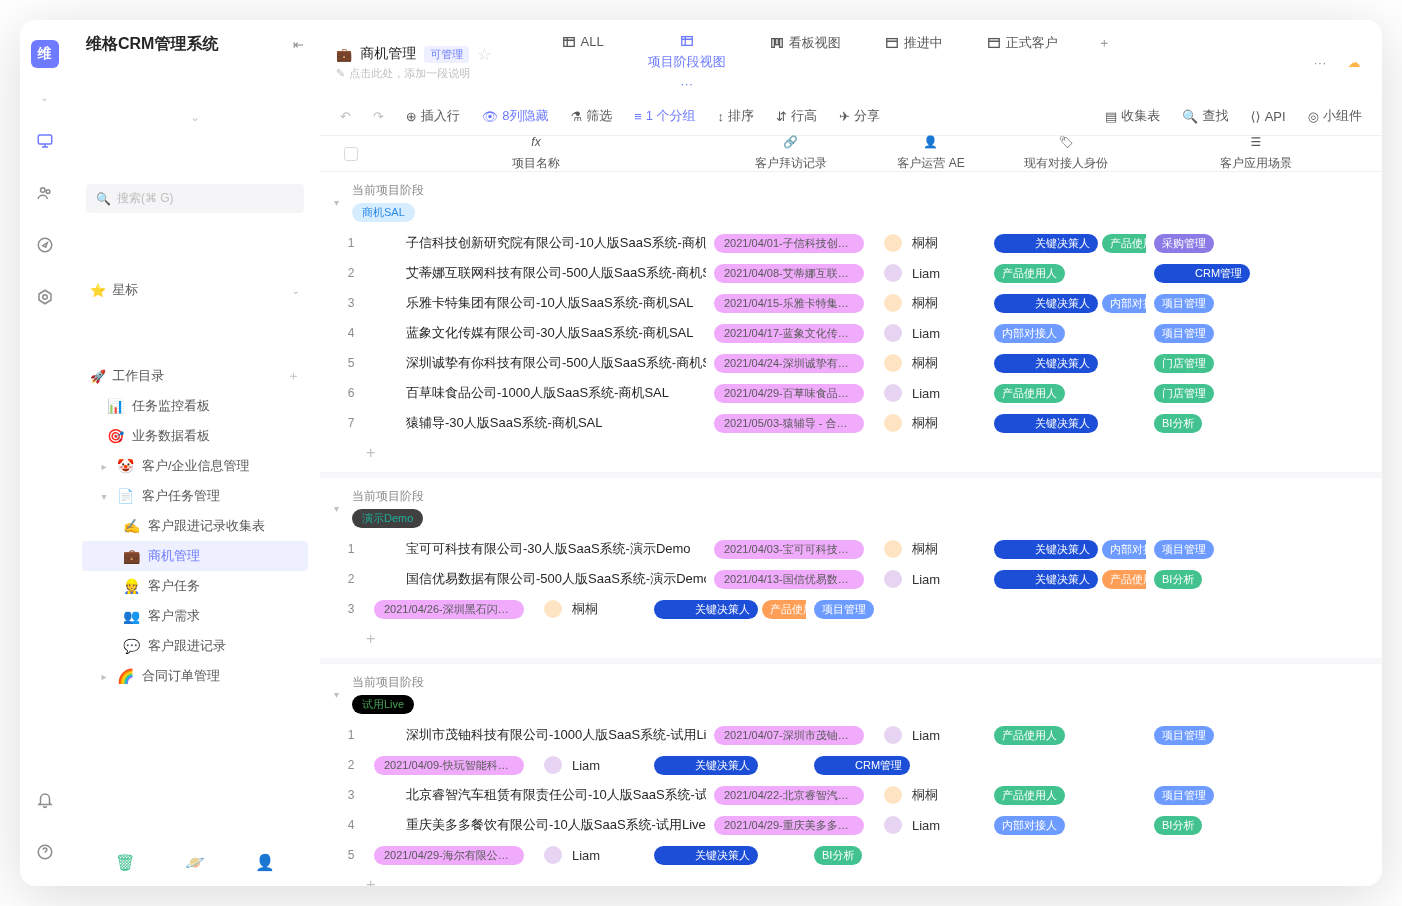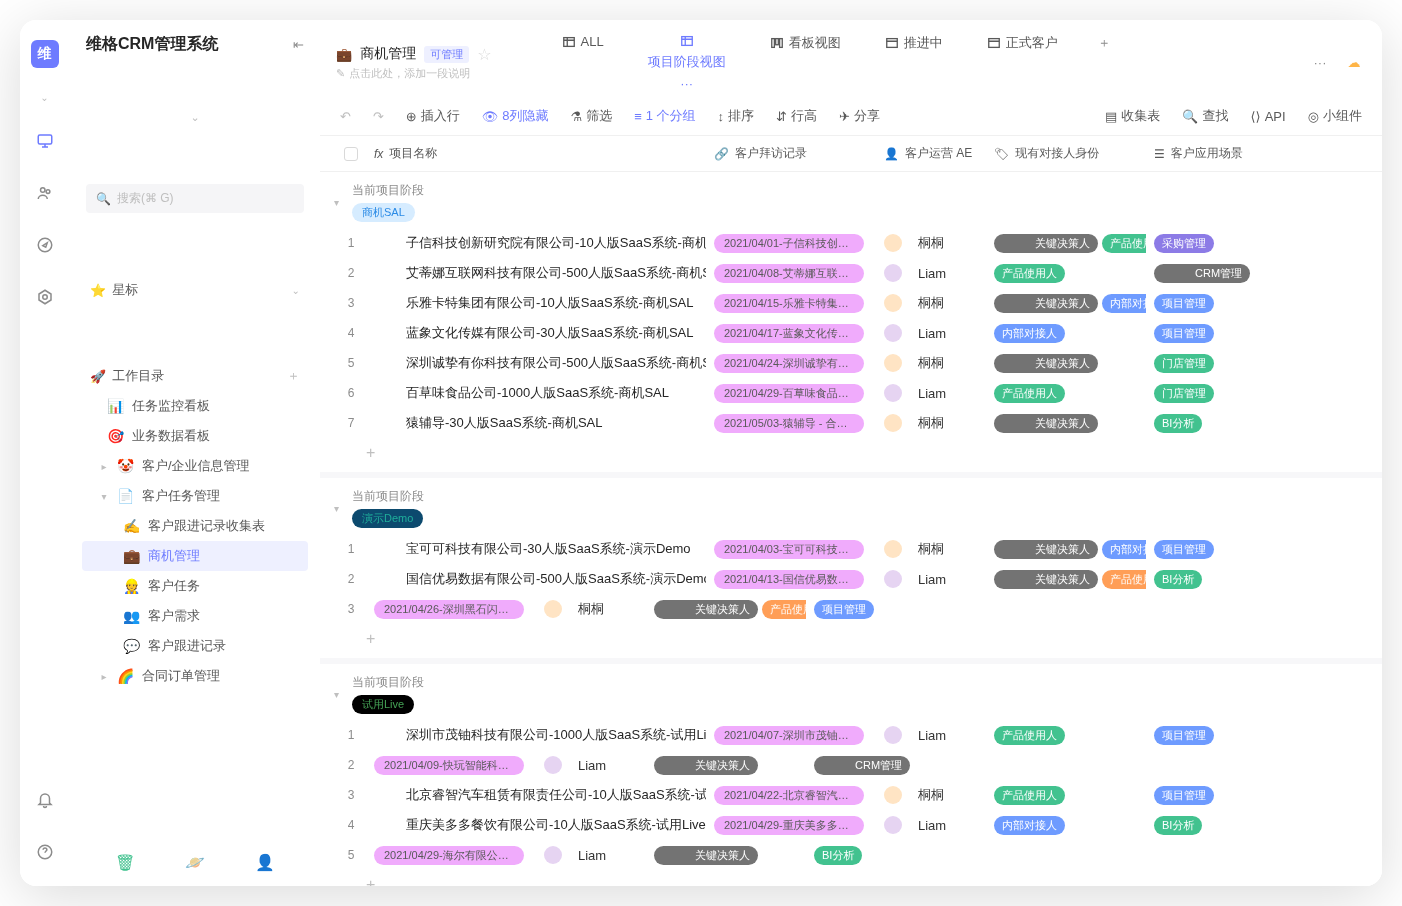--- a/index.html
+++ b/index.html
@@ -51,50 +51,50 @@
 .topbar-right-icon { width: 24px; height: 24px; display: flex; align-items: center; justify-content: center; color: #8c8c8c; cursor: pointer; }
 
 
 .toolbar { display: flex; align-items: center; gap: 14px; padding: 8px 16px; border-bottom: 1px solid #f0f0f0; font-size: 13px; color: #595959; }
 .tool { display: flex; align-items: center; gap: 4px; cursor: pointer; padding: 2px 4px; border-radius: 3px; }
 .tool.purple { color: #6e7bff; }
 .toolbar-right { margin-left: auto; display: flex; align-items: center; gap: 14px; }
 
 
 .table-header { display: flex; align-items: center; padding: 0 16px; height: 36px; border-bottom: 1px solid #f0f0f0; font-size: 12px; color: #595959; background: #fff; }
-.th { display: flex; align-items: center; gap: 6px; padding: 0 8px; }
+.th { display: flex; align-items: center; gap: 6px; padding: 0 8px; flex-direction: column; }
 .th-check { width: 30px; display: flex; align-items: center; justify-content: center; }
 .checkbox { width: 14px; height: 14px; border: 1.5px solid #d9d9d9; border-radius: 3px; }
 .col-name { width: 340px; }
 .col-visit { width: 170px; }
 .col-ae { width: 110px; }
 .col-contact { width: 160px; }
 .col-scene { flex: 1; }
 
 
 .table-body { flex: 1; overflow-y: auto; padding-bottom: 20px; }
 .group { border-bottom: 6px solid #f7f7f9; background: #fff; }
 .group-header { padding: 10px 16px 6px 32px; font-size: 12px; color: #8c8c8c; display: flex; align-items: center; gap: 6px; }
 .group-chev { position: absolute; margin-left: -18px; color: #bfbfbf; font-size: 10px; cursor: pointer; }
 .group-label { display: block; }
 .group-pill { display: inline-block; margin-top: 4px; padding: 2px 10px; border-radius: 10px; font-size: 11px; }
 .pill-blue { background: #d6ecff; color: #2b8be6; }
-.pill-teal { background: #0c4a6e; color: #1fae9b; }
+.pill-teal { background: #404040; color: #1fae9b; }
 .pill-green { background: #000000; color: #45a356; }
 
 .row { display: flex; align-items: center; padding: 4px 16px; min-height: 30px; font-size: 13px; }
 .row-num { width: 30px; text-align: center; color: #8c8c8c; font-size: 12px; }
 .cell { padding: 0 8px; display: flex; align-items: center; gap: 4px; overflow: hidden; white-space: nowrap; }
 .cell.col-name { padding-left: 40px; color: #262626; }
 .visit-chip { background: #f0abfc; border-radius: 10px; padding: 2px 10px; font-size: 11px; color: #595959; max-width: 150px; overflow: hidden; text-overflow: ellipsis; }
-.ae-cell { display: flex; align-items: center; gap: 16px; }
+.ae-cell { display: flex; align-items: center; gap: 10px; }
 .avatar { width: 18px; height: 18px; border-radius: 50%; background: #ffe4c4; display: inline-block; }
 .avatar.liam { background: #e6d4f2; }
 .tag { display: inline-block; padding: 2px 8px; border-radius: 10px; font-size: 11px; color: #fff; white-space: nowrap; }
-.tag-cyan { background: #737373; padding-left: 41px; }
+.tag-cyan { background: #1d4ed8; padding-left: 41px; }
 .tag-green { background: #42c28f; }
 .tag-purple { background: #8c7be6; }
 .tag-blue { background: #6e9bff; }
 .tag-orange { background: #ff9e57; }
 .add-row { padding: 6px 16px 10px 46px; color: #bfbfbf; cursor: pointer; font-size: 16px; }
 </style>
 </head>
 <body>
 
 <div class="app">

